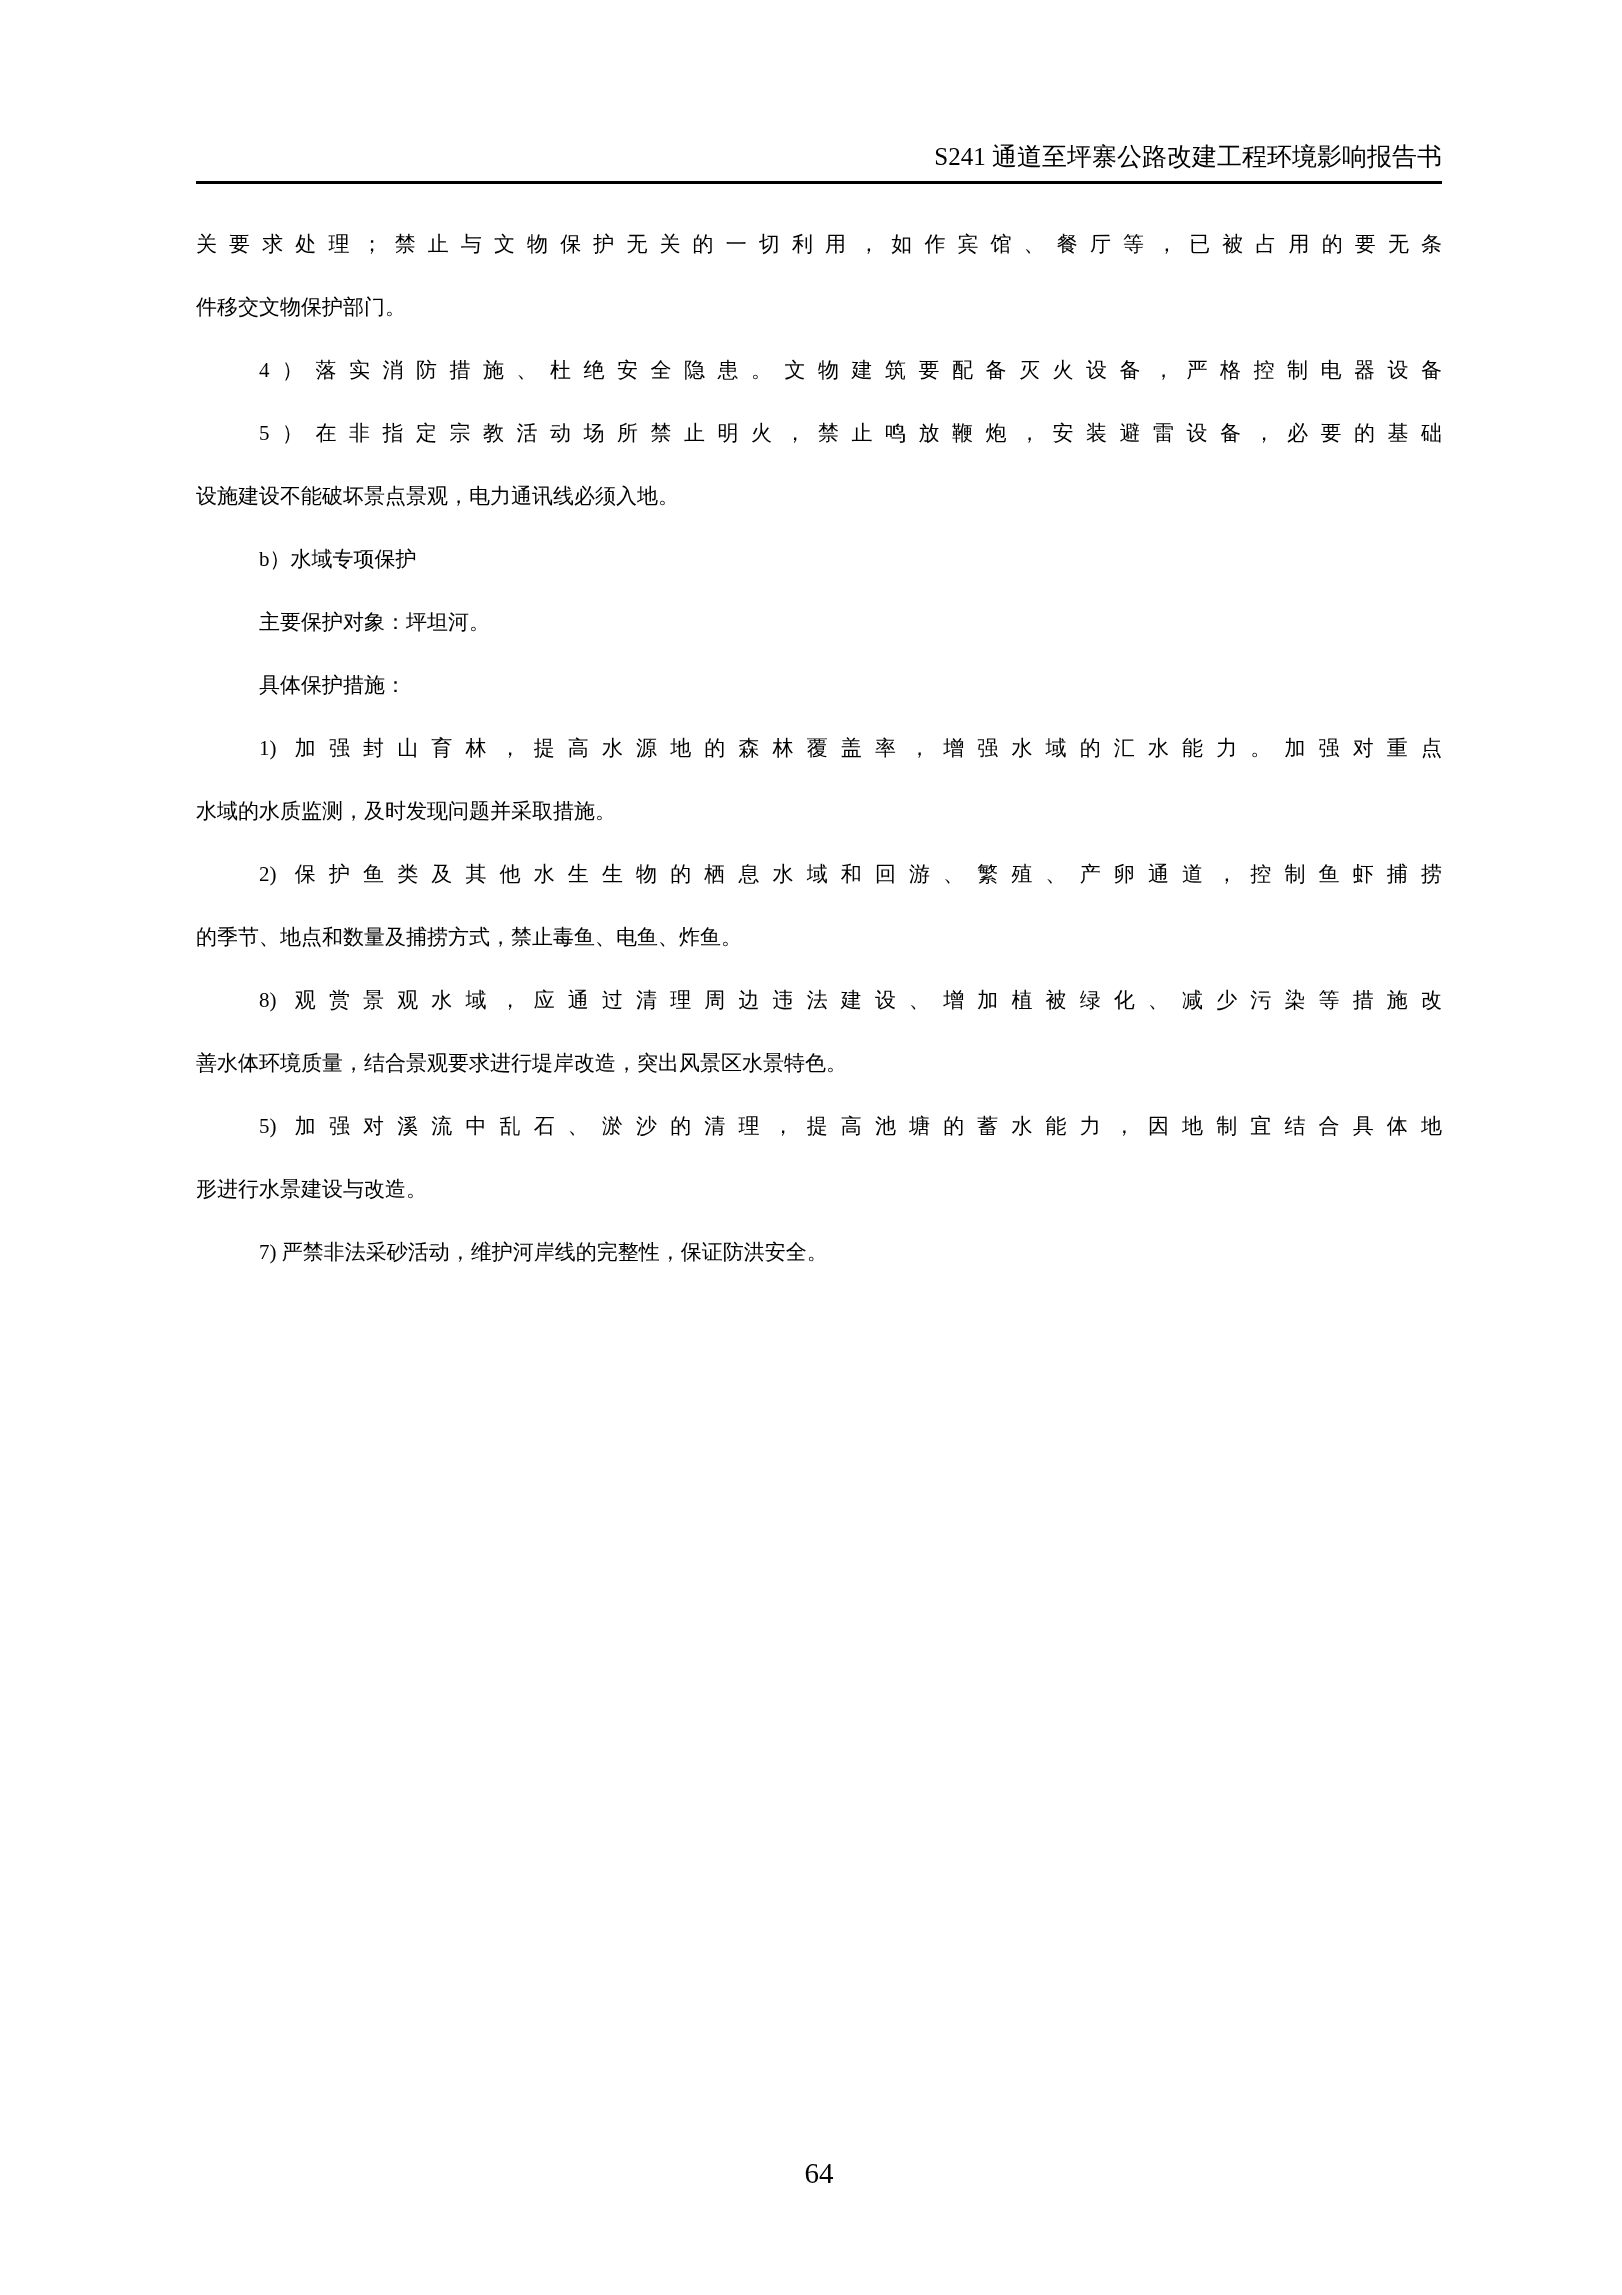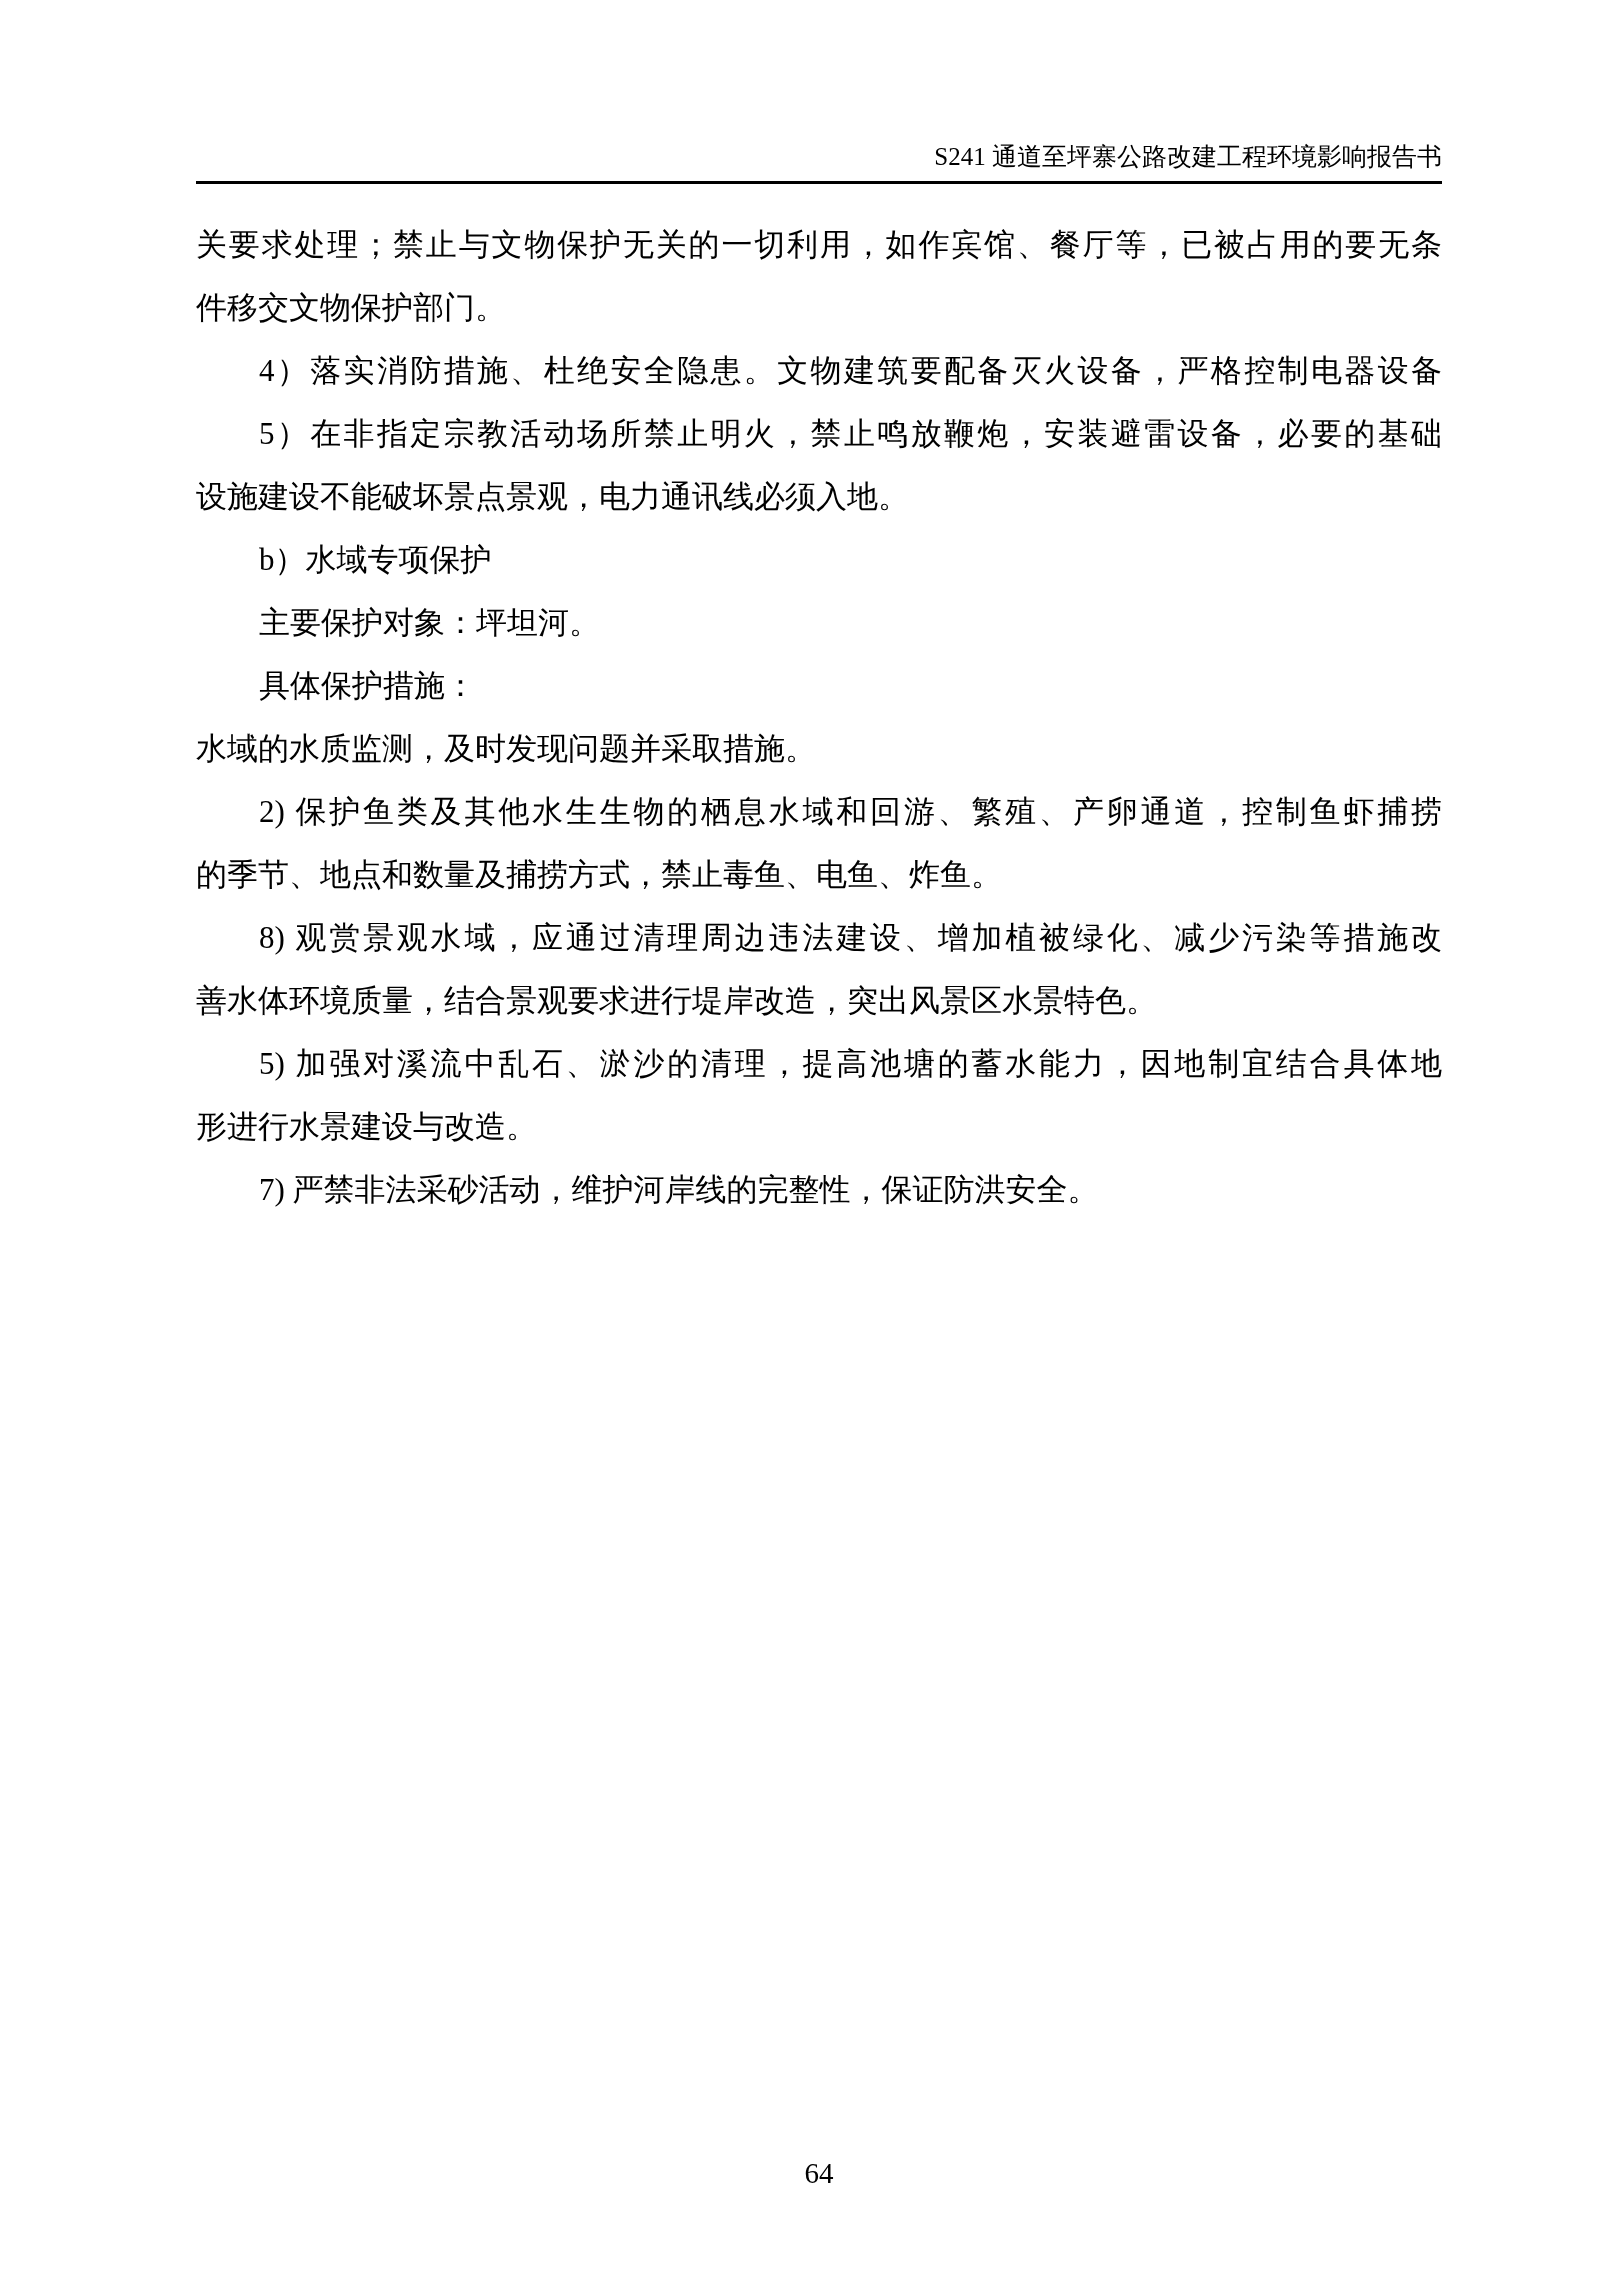--- a/index.html
+++ b/index.html
@@ -26,21 +26,21 @@
     font-size: 25px;
     line-height: 31px;
     padding-bottom: 8.5px;
     border-bottom: 3.9px solid #000000;
   }
   .doc-body {
     position: absolute;
     left: 196px;
     top: 205px;
     width: 1246px;
-    font-size: 31px;
+    font-size: 21px;
     line-height: 63px;
     text-align: justify;
     text-justify: inter-character;
   }
   .doc-body .line {
     min-height: 63px;
   }
   .doc-body .line.fill {
     text-align-last: justify;
   }
@@ -69,20 +69,21 @@
 
   <div class="doc-body">
       <div class="line fill">关要求处理；禁止与文物保护无关的一切利用，如作宾馆、餐厅等，已被占用的要无条</div>
       <div class="line">件移交文物保护部门。</div>
       <div class="line indent fill">4）落实消防措施、杜绝安全隐患。文物建筑要配备灭火设备，严格控制电器设备</div>
       <div class="line indent fill">5）在非指定宗教活动场所禁止明火，禁止鸣放鞭炮，安装避雷设备，必要的基础</div>
       <div class="line">设施建设不能破坏景点景观，电力通讯线必须入地。</div>
       <div class="line indent">b）水域专项保护</div>
       <div class="line indent">主要保护对象：坪坦河。</div>
       <div class="line indent">具体保护措施：</div>
+      <div class="line indent fill">1) 加强封山育林，提高水源地的森林覆盖率，增强水域的汇水能力。加强对重点</div>
       <div class="line">水域的水质监测，及时发现问题并采取措施。</div>
       <div class="line indent fill">2) 保护鱼类及其他水生生物的栖息水域和回游、繁殖、产卵通道，控制鱼虾捕捞</div>
       <div class="line">的季节、地点和数量及捕捞方式，禁止毒鱼、电鱼、炸鱼。</div>
       <div class="line indent fill">8) 观赏景观水域，应通过清理周边违法建设、增加植被绿化、减少污染等措施改</div>
       <div class="line">善水体环境质量，结合景观要求进行堤岸改造，突出风景区水景特色。</div>
       <div class="line indent fill">5) 加强对溪流中乱石、淤沙的清理，提高池塘的蓄水能力，因地制宜结合具体地</div>
       <div class="line">形进行水景建设与改造。</div>
       <div class="line indent">7) 严禁非法采砂活动，维护河岸线的完整性，保证防洪安全。</div>
     </div>
 

